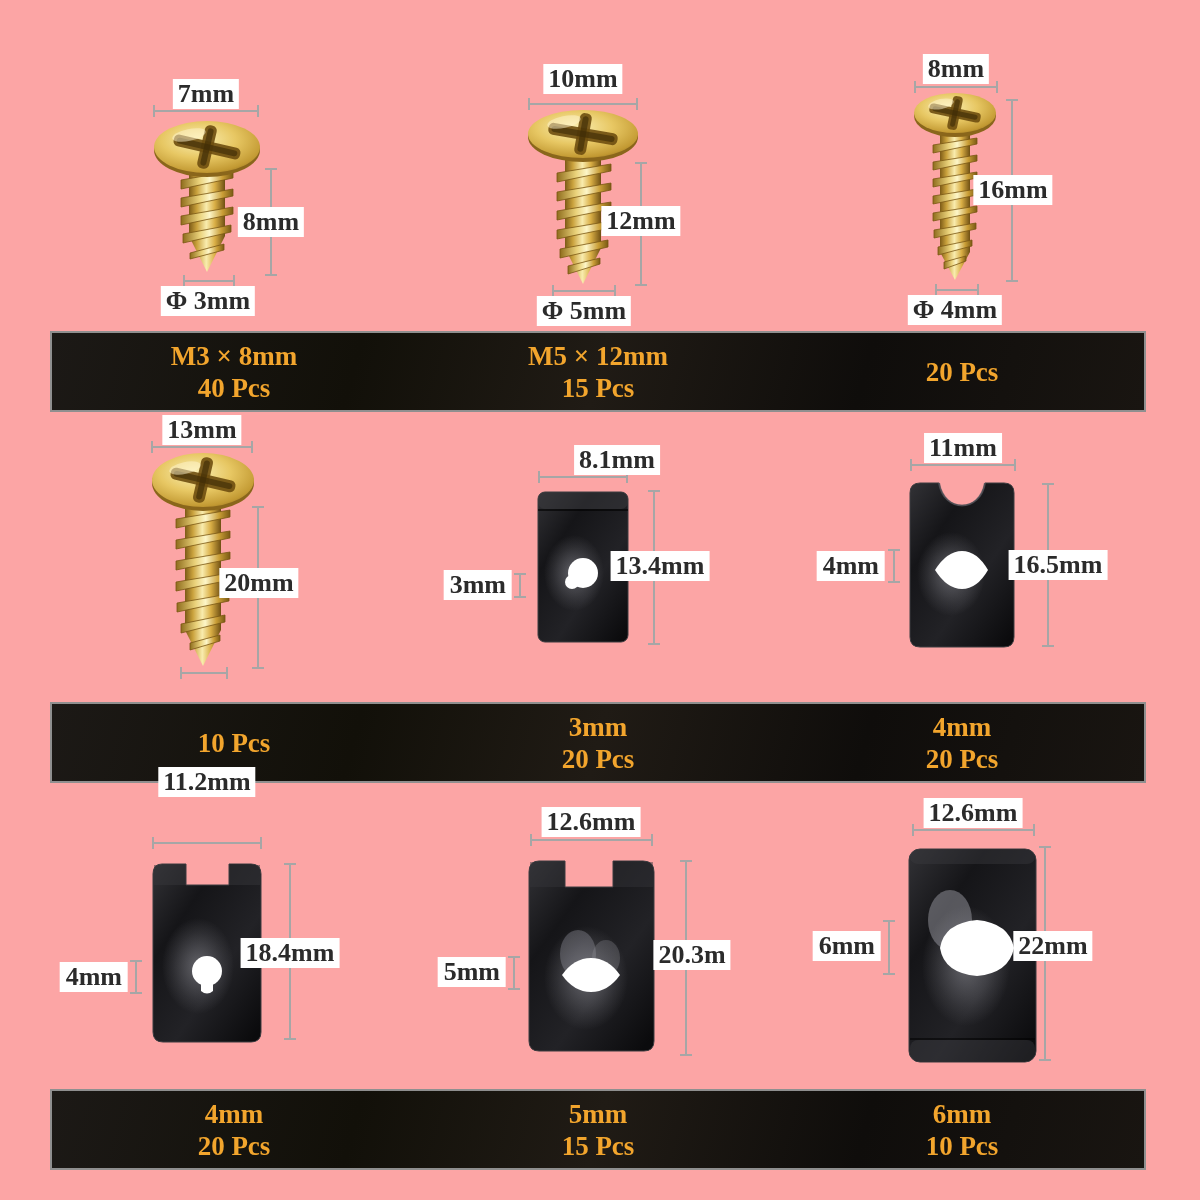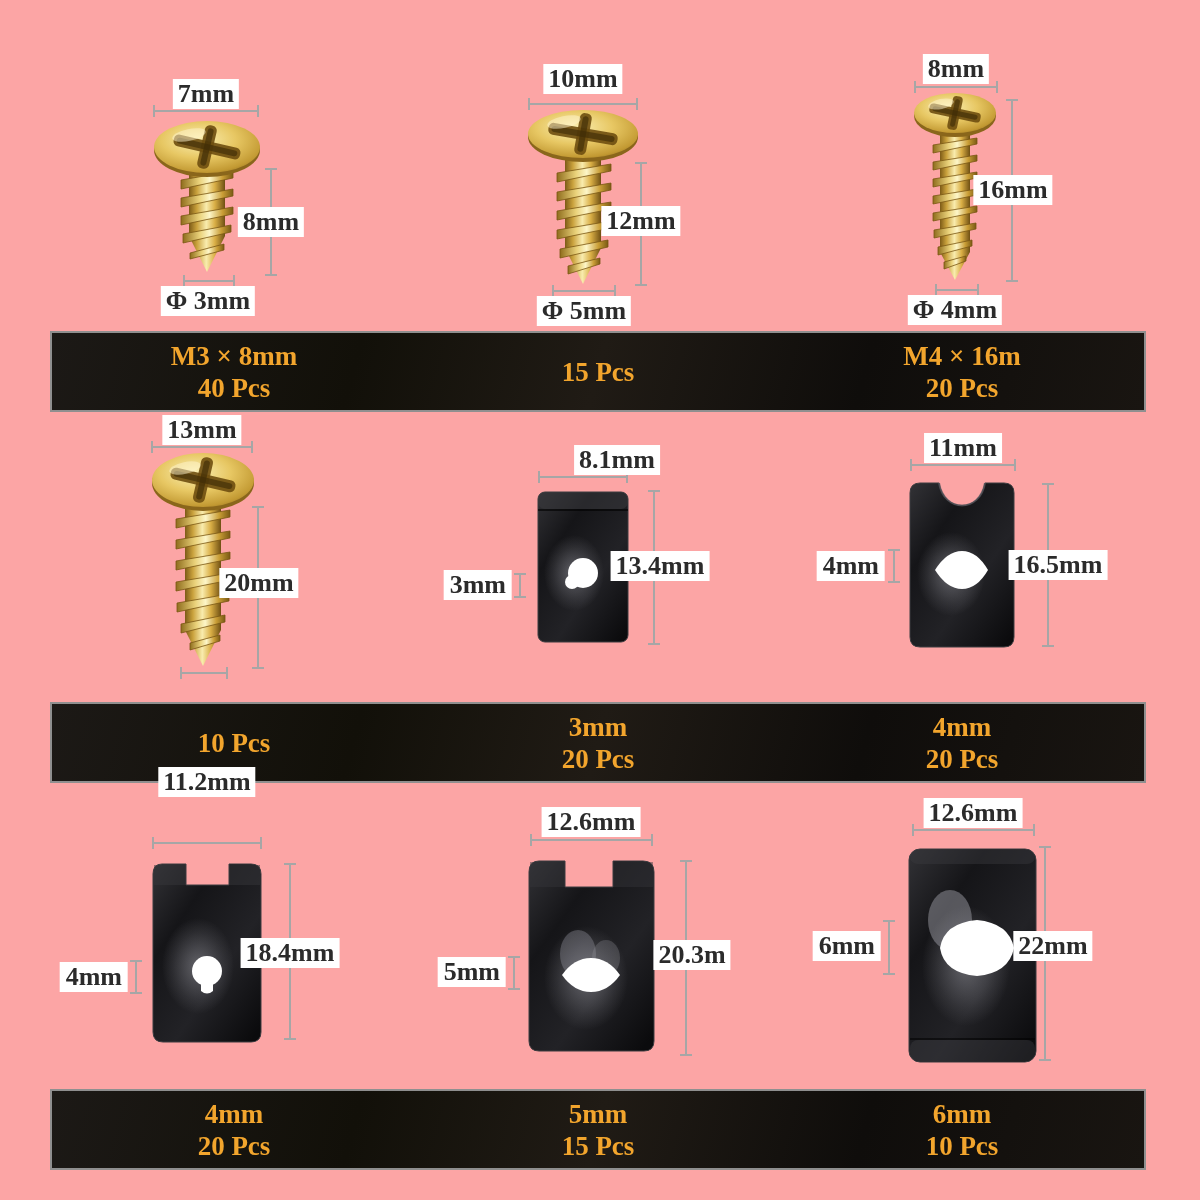--- a/index.html
+++ b/index.html
@@ -150,24 +150,24 @@
   <div class="dim-label" style="left:1013px;top:190px">16mm</div>
   <div class="hdim" style="left:935px;top:289px;width:44px"></div>
   <div class="dim-label" style="left:955px;top:310px">Φ 4mm</div>
 
   <div class="banner" style="top:331px">
     <div class="bcell">
       <div>M3 × 8mm</div>
       <div>40 Pcs</div>
     </div>
     <div class="bcell">
+      <div>M5 × 12mm</div>
       <div>15 Pcs</div>
     </div>
     <div class="bcell">
-      <div>M4 × 16m</div>
       <div>20 Pcs</div>
     </div>
   </div>
 
   <svg class="photo" style="left:150px;top:452px" width="106" height="220" viewBox="0 0 106 220">
     <path d="M35,50 h36 v128 L53,214 L35,178 Z" fill="url(#gold-core)"></path>
     <g fill="url(#gold-ridge)" stroke="#7a5713" stroke-width="0.8">
       <path d="M26,67 L80,58 L80,65 L26,76 Z"></path>
         <path d="M26,88 L80,79 L80,86 L26,97 Z"></path>
       <path d="M26,109 L80,100 L80,107 L26,118 Z"></path>

